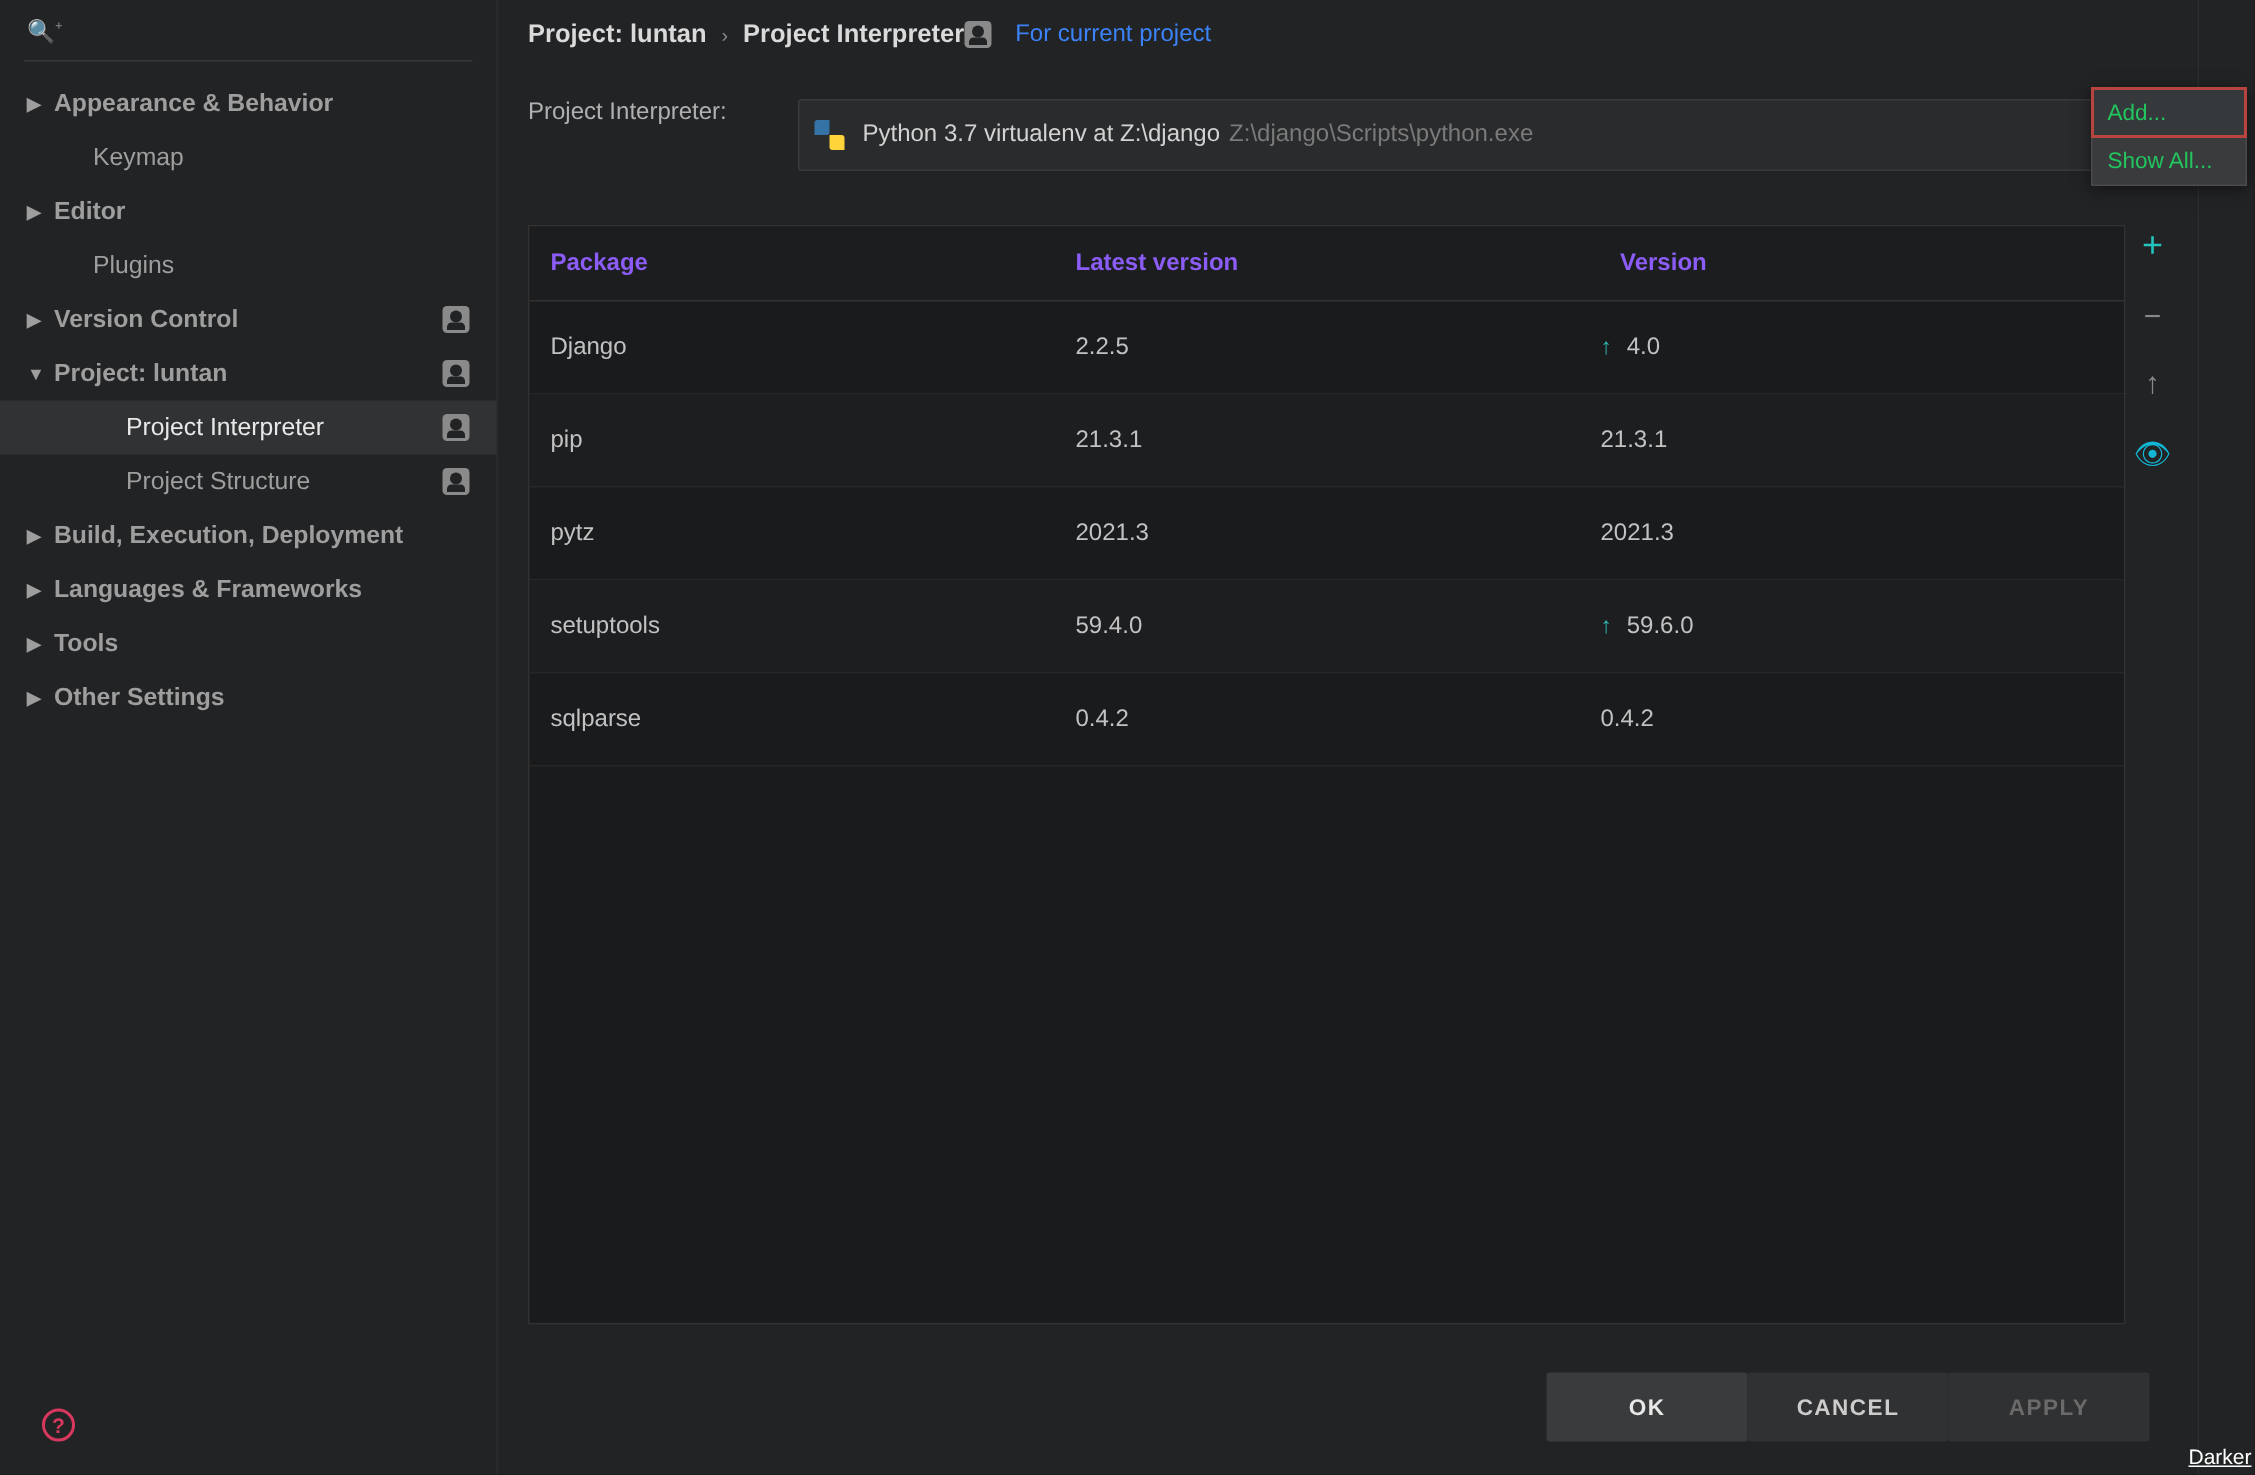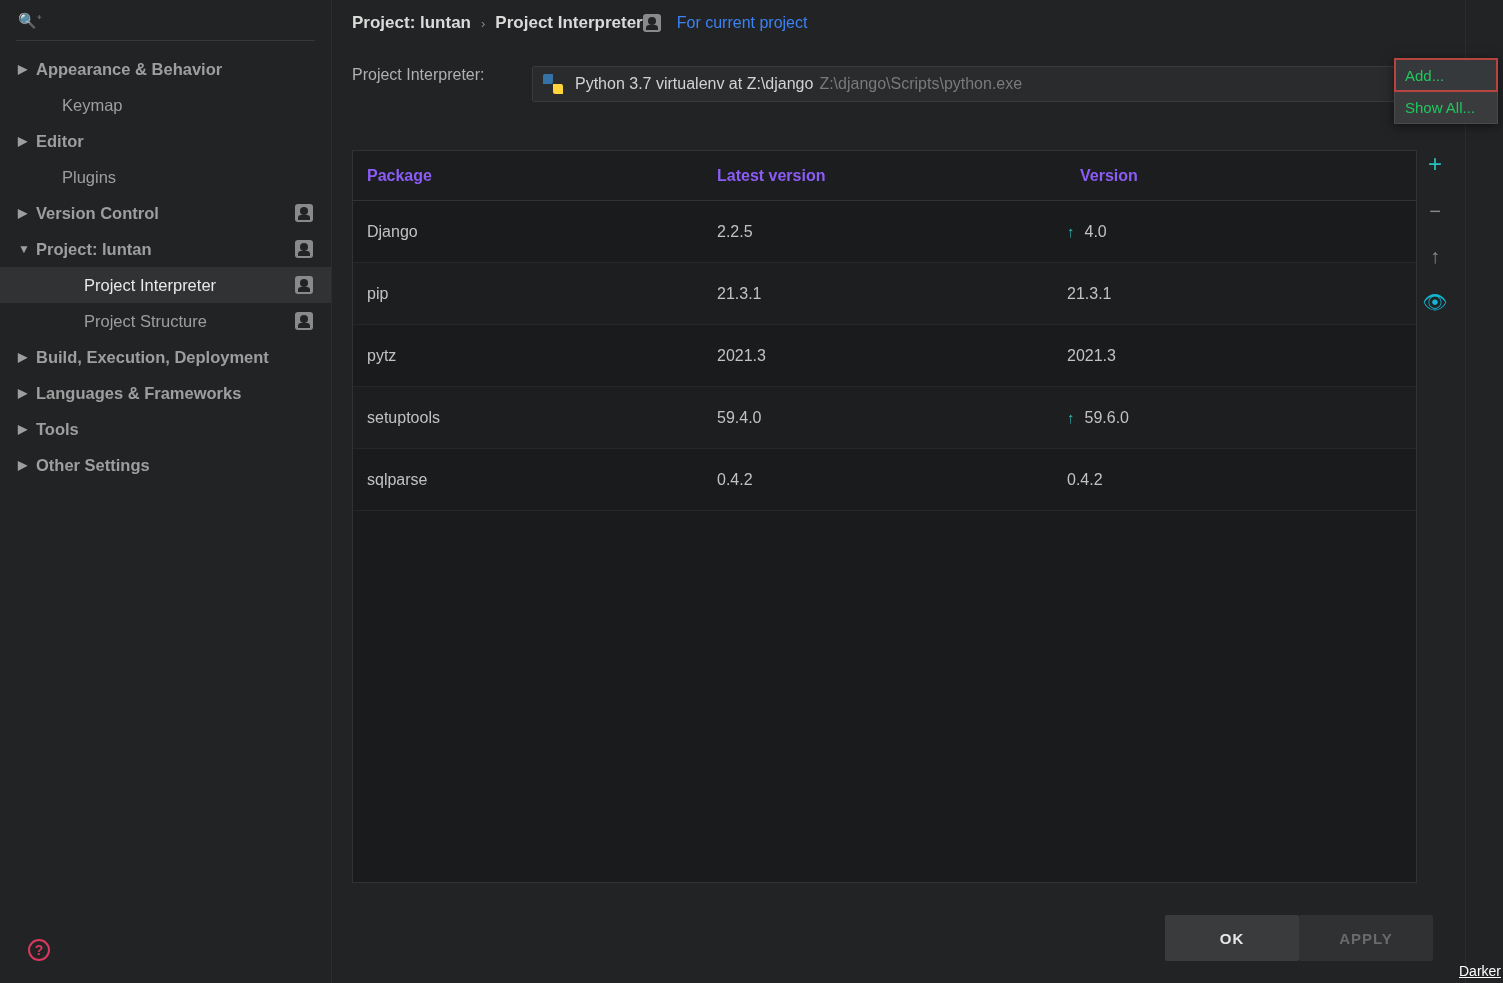--- a/index.html
+++ b/index.html
@@ -53,21 +53,21 @@
 .person-ic { display:inline-block; width:18px; height:18px; background:#8a8a8a; border-radius:3px; position:relative; }
 .person-ic::before{ content:""; position:absolute; top:3px; left:5px; width:8px; height:8px; background:#222325; border-radius:50%; }
 .person-ic::after { content:""; position:absolute; bottom:2px; left:3px; width:12px; height:5px; background:#222325; border-radius:3px 3px 0 0;}
 
 .interp-row {
   display:flex; align-items:flex-start; padding:20px 20px 0 20px;
   font-size:16px;
 }
 .interp-label { color:#b0b0b0; width:180px; }
 .interp-box {
-  flex:1; height:36px; background:#2a2b2d; border:1px solid #3a3a3a;
+  flex:1; height:48px; background:#2a2b2d; border:1px solid #3a3a3a;
   border-radius:2px; display:flex; align-items:center; padding:0 10px;
   position:relative;
 }
 .py-icon{ width:20px; height:20px; margin-right:12px; position:relative; }
 .py-icon::before{content:"";position:absolute;left:0;top:0;width:10px;height:10px;background:#3572A5;border-radius:2px 0 2px 0;}
 .py-icon::after{content:"";position:absolute;right:0;bottom:0;width:10px;height:10px;background:#FFD43B;border-radius:0 2px 0 2px;}
 .interp-text { color:#d2d2d2; }
 .interp-path { color:#7a7a7a; margin-left:6px; }
 .interp-drop { margin-left:auto; color:#d2d2d2; font-size:12px; }
 
@@ -271,20 +271,21 @@
 
   <div class="toolcol">
     <span class="plus">+</span>
     <span>−</span>
     <span>↑</span>
     <span class="eye">👁</span>
   </div>
 
   <div class="btn-row">
     <div class="btn ok">OK</div>
+    <div class="btn">CANCEL</div>
     <div class="btn apply">APPLY</div>
   </div>
 </div>
 
 <div class="edge"></div>
 <div class="darker">Darker</div>
 
 <div class="popup">
   <div class="item hl">Add...</div>
   <div class="item">Show All...</div>

